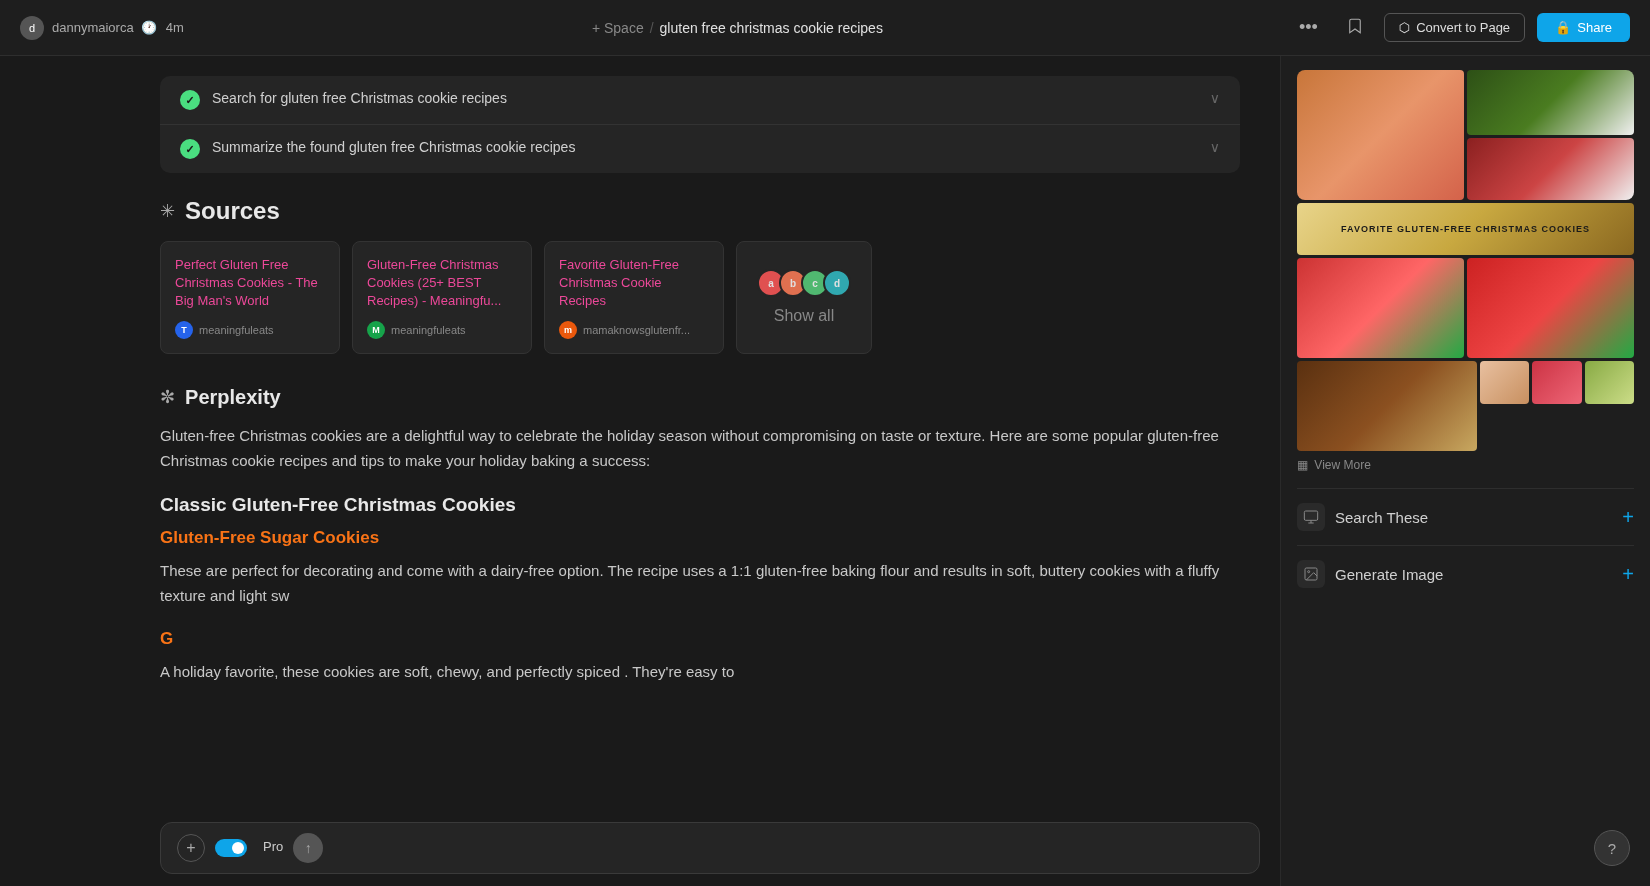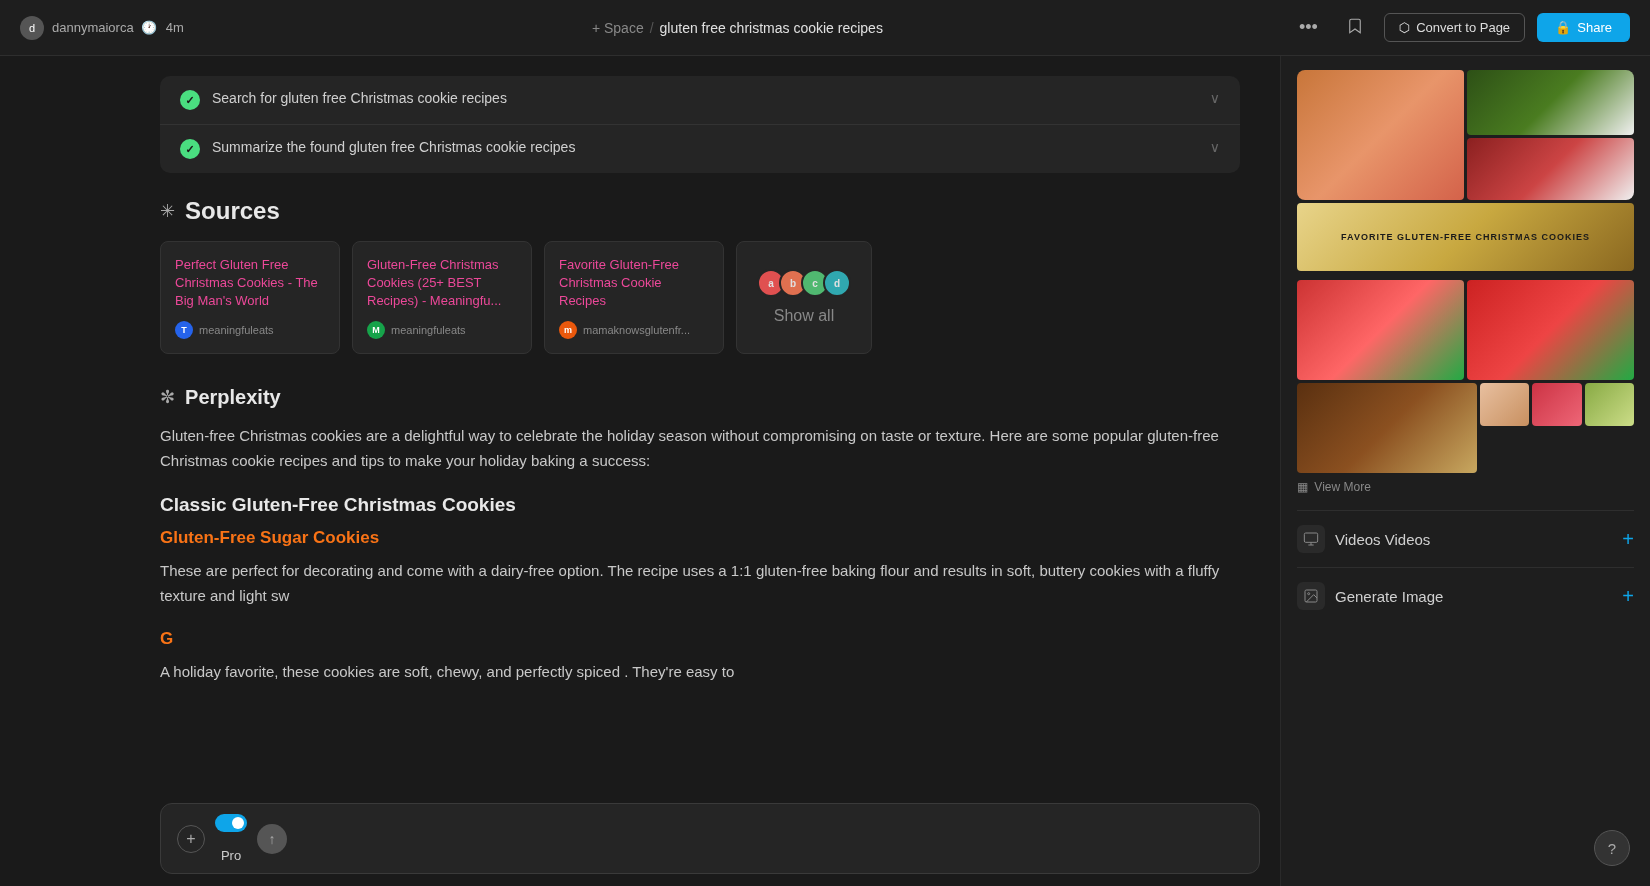--- a/index.html
+++ b/index.html
@@ -292,24 +292,23 @@
     .follow-up-input {
       flex: 1;
       background: none;
       border: none;
       outline: none;
       color: #888;
       font-size: 14px;
     }
     .pro-toggle {
       display: flex;
-      align-items: center;
+      align-items: flex-start;
       gap: 16px;
       cursor: pointer;
-      flex-direction: column;
     }
     .toggle-dot {
       width: 32px; height: 18px;
       background: #0ea5e9;
       border-radius: 9px;
       position: relative;
     }
     .toggle-dot::after {
       content: '';
       position: absolute;
@@ -576,21 +575,21 @@
   <div class="right-panel">
 
     <div class="img-grid-top">
       <div class="img-placeholder img-tall cookie-img-1"></div>
       <div style="display:flex; flex-direction:column; gap:3px;">
         <div class="img-placeholder cookie-img-2" style="height:65px; border-radius:4px;"></div>
         <div class="img-placeholder cookie-img-3" style="height:62px; border-radius:4px;"></div>
       </div>
     </div>
 
-    <div class="img-placeholder img-wide cookie-img-banner" style="height:68px; margin-bottom:9px; border-radius:4px; display:flex; align-items:center; justify-content:center;">
+    <div class="img-placeholder img-wide cookie-img-banner" style="height:52px; margin-bottom:3px; border-radius:4px; display:flex; align-items:center; justify-content:center;">
       <span class="banner-text">FAVORITE GLUTEN-FREE CHRISTMAS COOKIES</span>
     </div>
 
     <div class="img-grid-row">
       <div class="img-placeholder img-medium cookie-img-4"></div>
       <div class="img-placeholder img-medium cookie-img-5"></div>
     </div>
 
     <div style="display:flex; gap:3px; margin-bottom:3px;">
       <div class="img-placeholder cookie-img-6" style="width:180px; height:90px; border-radius:4px; flex-shrink:0;"></div>
@@ -608,21 +607,21 @@
       <span>View More</span>
     </div>
 
     <div class="action-row">
       <div class="action-icon">
         <svg width="16" height="16" viewBox="0 0 24 24" fill="none" stroke="#888" stroke-width="1.5">
           <rect x="2" y="3" width="20" height="14" rx="2"></rect>
           <path d="M8 21h8M12 17v4"></path>
         </svg>
       </div>
-      <span class="action-label">Videos Videos</span>
+      <span class="action-label">Search These</span>
       <span class="action-plus">+</span>
     </div>
 
     <div class="action-row">
       <div class="action-icon">
         <svg width="16" height="16" viewBox="0 0 24 24" fill="none" stroke="#888" stroke-width="1.5">
           <rect x="3" y="3" width="18" height="18" rx="2"></rect>
           <circle cx="8.5" cy="8.5" r="1.5"></circle>
           <path d="M21 15l-5-5L5 21"></path>
         </svg>

